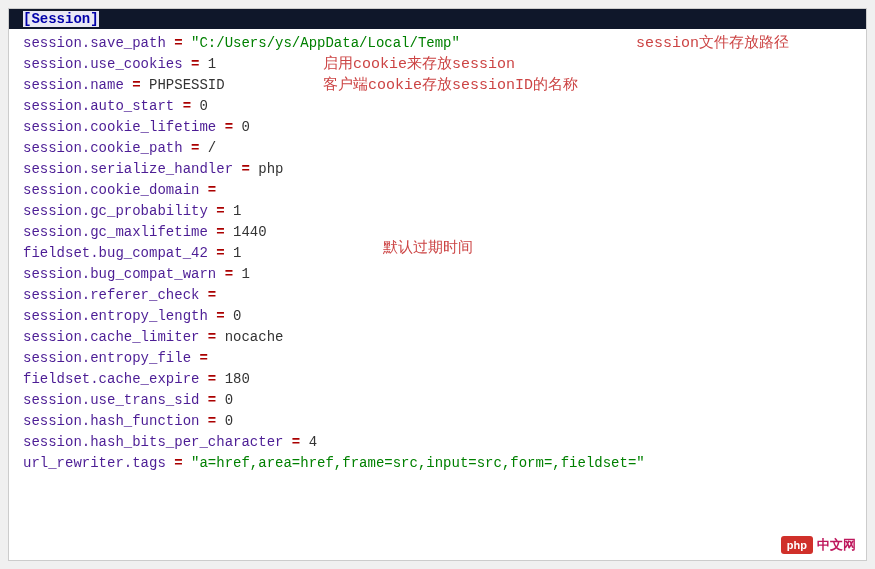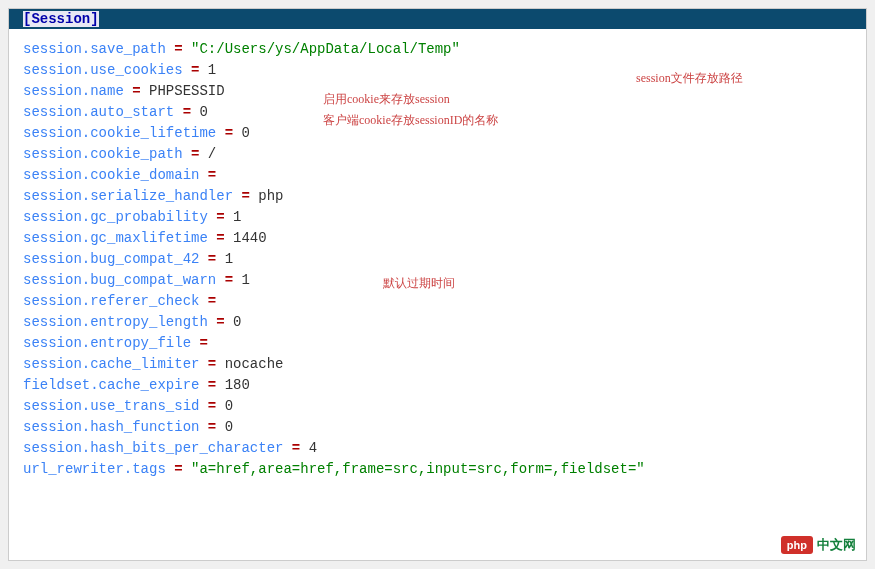--- a/index.html
+++ b/index.html
@@ -24,48 +24,47 @@
       height: 100%;
     }
     .section-header {
       color: #0000aa;
       font-weight: bold;
       background: #e8e8f4;
       padding: 0;
       display: inline;
     }
     .header-line {
-      background: #0c4a6e;
-      margin: -10px -14px 10px -14px;
+      background: #0f172a;
+      margin: -10px -14px 4px -14px;
       padding: 2px 14px;
     }
     .code-line {
       line-height: 1.5;
       white-space: nowrap;
       position: relative;
     }
     .key {
-      color: #3b82f6;
+      color: #4c1d95;
     }
     .equals {
       color: #aa0000;
       font-weight: bold;
     }
     .value {
       color: #333;
     }
     .string {
       color: #008000;
     }
     .annotation {
       color: #cc4444;
-      font-family: Liberation Serif, serif;
-      font-size: 12px;
+      font-family: Liberation Mono, monospace;
+      font-size: 15px;
       position: absolute;
-      margin-top: 30px;
     }
     .annot1 { left: 613px; top: 0px; }
     .annot2 { left: 300px; top: 0px; }
     .annot3 { left: 300px; top: 0px; }
     .annot4 { left: 360px; top: 16px; }
     .logo {
       position: absolute;
       right: 10px;
       bottom: 6px;
       display: flex;
@@ -75,50 +74,50 @@
     .logo-badge {
       background: #d0302a;
       color: #fff;
       font-family: Arial, sans-serif;
       font-size: 11px;
       font-weight: bold;
       padding: 3px 6px;
       border-radius: 3px;
     }
     .logo-text {
-      color: #15803d;
+      color: #be185d;
       font-family: "SimSun", "Microsoft YaHei", sans-serif;
       font-size: 13px;
       font-weight: bold;
     }
   </style>
 </head>
 <body>
 
 <div class="code-container">
   <div class="header-line">
     <span class="section-header">[Session]</span>
   </div>
   <div id="lines">
       <div class="code-line"><span class="key">session.save_path</span> <span class="equals">=</span> <span class="string">"C:/Users/ys/AppData/Local/Temp"</span><span class="annotation annot1">session文件存放路径</span></div>
       <div class="code-line"><span class="key">session.use_cookies</span> <span class="equals">=</span> <span class="value">1</span><span class="annotation annot2">启用cookie来存放session</span></div>
       <div class="code-line"><span class="key">session.name</span> <span class="equals">=</span> <span class="value">PHPSESSID</span><span class="annotation annot3">客户端cookie存放sessionID的名称</span></div>
       <div class="code-line"><span class="key">session.auto_start</span> <span class="equals">=</span> <span class="value">0</span></div>
       <div class="code-line"><span class="key">session.cookie_lifetime</span> <span class="equals">=</span> <span class="value">0</span></div>
       <div class="code-line"><span class="key">session.cookie_path</span> <span class="equals">=</span> <span class="value">/</span></div>
+      <div class="code-line"><span class="key">session.serialize_handler</span> <span class="equals">=</span> <span class="value">php</span></div>
       <div class="code-line"><span class="key">session.cookie_domain</span> <span class="equals">=</span> <span class="value"></span></div>
-      <div class="code-line"><span class="key">session.serialize_handler</span> <span class="equals">=</span> <span class="value">php</span></div>
       <div class="code-line"><span class="key">session.gc_probability</span> <span class="equals">=</span> <span class="value">1</span></div>
       <div class="code-line"><span class="key">session.gc_maxlifetime</span> <span class="equals">=</span> <span class="value">1440</span><span class="annotation annot4">默认过期时间</span></div>
-      <div class="code-line"><span class="key">session.bug_compat_42</span> <span class="equals">=</span> <span class="value">1</span></div>
+      <div class="code-line"><span class="key">fieldset.bug_compat_42</span> <span class="equals">=</span> <span class="value">1</span></div>
       <div class="code-line"><span class="key">session.bug_compat_warn</span> <span class="equals">=</span> <span class="value">1</span></div>
       <div class="code-line"><span class="key">session.referer_check</span> <span class="equals">=</span> <span class="value"></span></div>
       <div class="code-line"><span class="key">session.entropy_length</span> <span class="equals">=</span> <span class="value">0</span></div>
+      <div class="code-line"><span class="key">session.cache_limiter</span> <span class="equals">=</span> <span class="value">nocache</span></div>
       <div class="code-line"><span class="key">session.entropy_file</span> <span class="equals">=</span> <span class="value"></span></div>
-      <div class="code-line"><span class="key">session.cache_limiter</span> <span class="equals">=</span> <span class="value">nocache</span></div>
       <div class="code-line"><span class="key">fieldset.cache_expire</span> <span class="equals">=</span> <span class="value">180</span></div>
       <div class="code-line"><span class="key">session.use_trans_sid</span> <span class="equals">=</span> <span class="value">0</span></div>
       <div class="code-line"><span class="key">session.hash_function</span> <span class="equals">=</span> <span class="value">0</span></div>
       <div class="code-line"><span class="key">session.hash_bits_per_character</span> <span class="equals">=</span> <span class="value">4</span></div>
       <div class="code-line"><span class="key">url_rewriter.tags</span> <span class="equals">=</span> <span class="string">"a=href,area=href,frame=src,input=src,form=,fieldset="</span></div>
     </div>
   <div class="logo">
     <span class="logo-badge">php</span>
     <span class="logo-text">中文网</span>
   </div>

